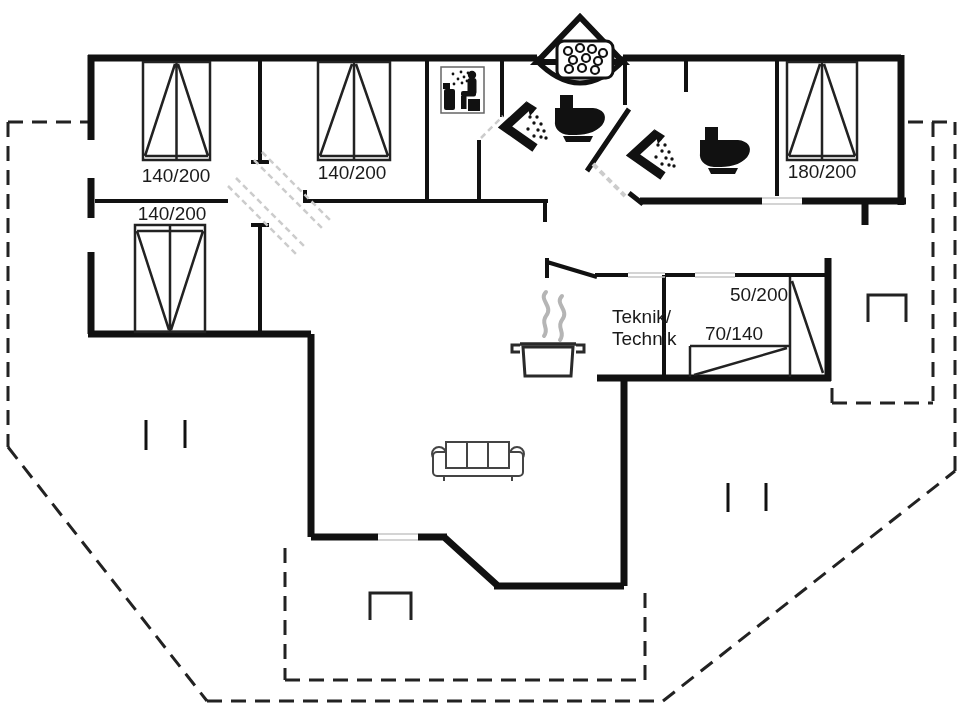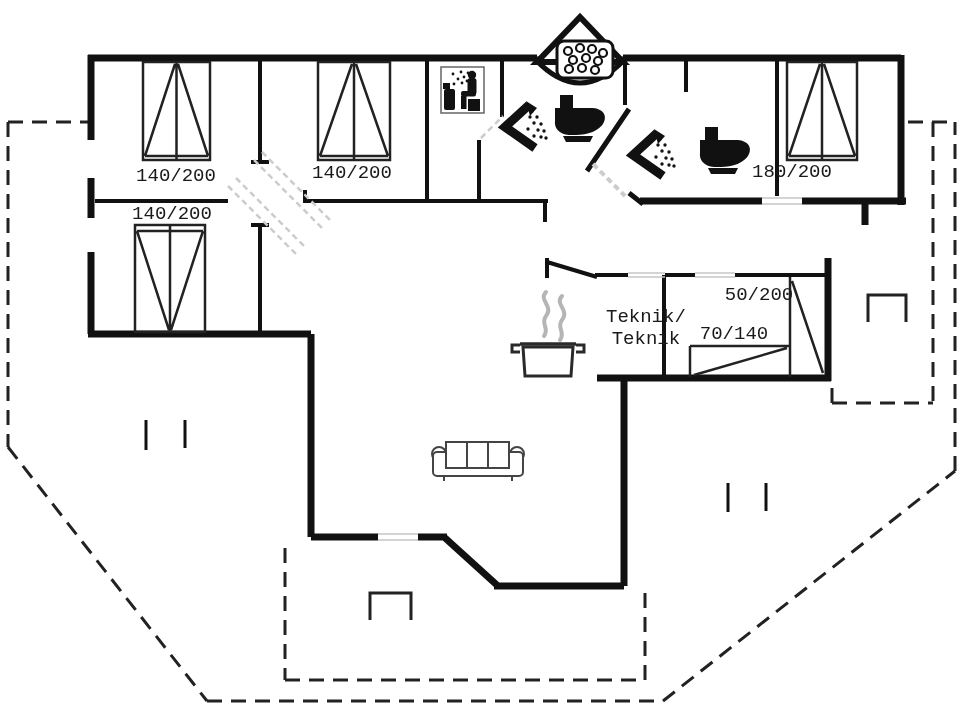--- a/index.html
+++ b/index.html
@@ -1,21 +1,21 @@
 <!DOCTYPE html>
 <html><head>
 <meta charset="utf-8">
 <style>
   html,body{margin:0;padding:0;background:#fff;}
   .stage{position:relative;width:960px;height:720px;background:#fff;overflow:hidden;
          font-family:"Liberation Sans",sans-serif;}
   .plan-svg{position:absolute;left:0;top:0;}
   .lbl{position:absolute;font-size:19px;font-weight:500;color:#1a1a1a;
-       transform:translate(-50%,-50%);white-space:nowrap;letter-spacing:0px;font-family:Liberation Mono, monospace;}
-  .lbl-left{transform:none;text-align:center;line-height:22px;}
+       transform:translate(-50%,-50%);white-space:nowrap;letter-spacing:0px;}
+  .lbl-left{transform:none;text-align:left;line-height:22px;margin-left:6px;}
 </style>
 </head>
 <body>
 
 <div class="stage">
 
 <svg class="plan-svg" width="960" height="720" viewBox="0 0 960 720">
 
   <g stroke="#222" stroke-width="3" fill="none" stroke-dasharray="15 9">
     <path d="M8,122 H88"></path>
@@ -192,21 +192,21 @@
     <rect x="14" y="4" width="21" height="26"></rect>
     <rect x="35" y="4" width="21" height="26"></rect>
     <rect x="56" y="4" width="21" height="26"></rect>
     <path d="M12,38 V43 M80,38 V43" fill="none"></path>
   </g>
 </svg>
 
 <div class="lbl" style="left:176px;top:176px">140/200</div>
 <div class="lbl" style="left:352px;top:173px">140/200</div>
 <div class="lbl" style="left:172px;top:214px">140/200</div>
-<div class="lbl" style="left:792px;top:172px">180/200</div>
+<div class="lbl" style="left:822px;top:172px">180/200</div>
 <div class="lbl" style="left:759px;top:295px">50/200</div>
 <div class="lbl" style="left:734px;top:334px">70/140</div>
 <div class="lbl lbl-left" style="left:606px;top:306px">
   <div>Teknik/</div>
-  <div>Teknik</div>
+  <div>Technik</div>
 </div>
 
 </div>
 
 </body></html>

